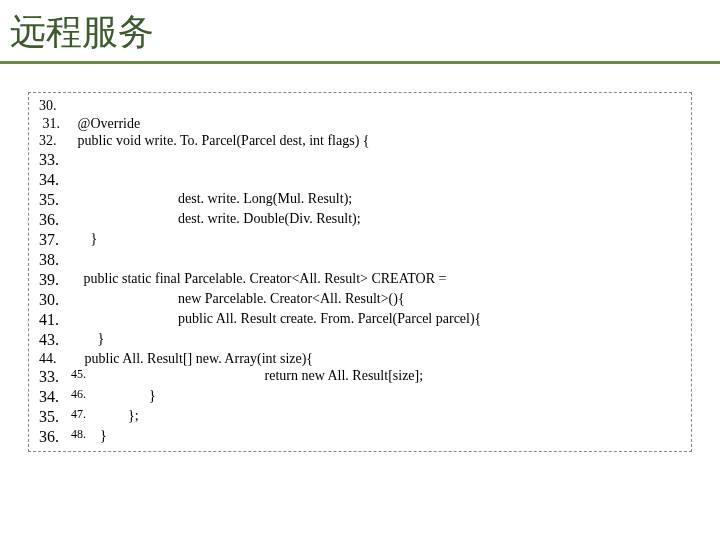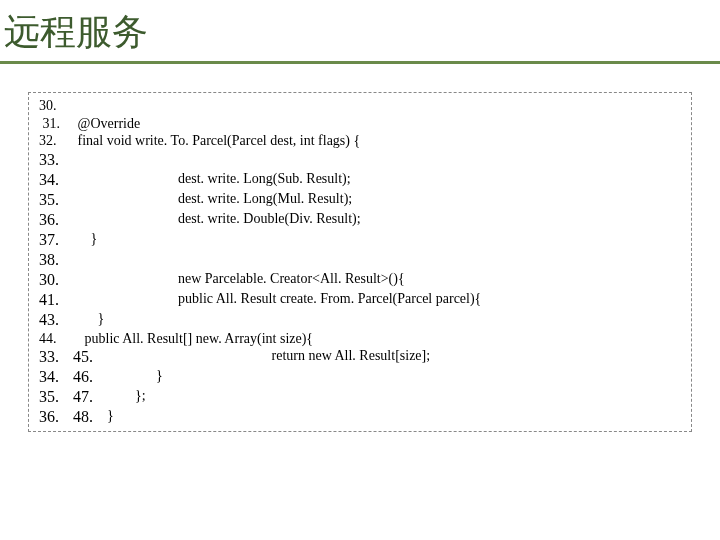--- a/index.html
+++ b/index.html
@@ -5,21 +5,21 @@
   body {
     margin: 0;
     padding: 0;
     width: 720px;
     height: 540px;
     background: #fff;
     font-family: "Times New Roman", serif;
     overflow: hidden;
   }
   .title-area {
-    padding: 8px 0 4px 4px;
+    padding: 8px 0 4px 10px;
     border-bottom: 3px solid #6a8a4a;
   }
   .title {
     font-family: "Microsoft YaHei", "SimHei", sans-serif;
     font-size: 36px;
     color: #3d5b2e;
     font-weight: normal;
   }
   .code-box {
     margin: 28px 28px 0 28px;
@@ -32,45 +32,46 @@
     display: flex;
     white-space: pre;
   }
   .ln {
     font-family: "Times New Roman", serif;
   }
   .ln-small {
     font-size: 16px;
   }
   .ln2 {
-    font-size: 16px;
+    font-size: 12px;
     margin-left: 6px;
   }
   .code-text {
     font-family: "Times New Roman", serif;
   }
 </style>
 </head>
 <body>
 
 <div class="title-area">
   <span class="title">远程服务</span>
 </div>
 
 <div class="code-box">
   <div id="code-container">
       <div class="code-row"><span class="ln">30.</span><span class="code-text"></span></div>
       <div class="code-row"><span class="ln"> 31.</span><span class="code-text">     @Override</span></div>
-      <div class="code-row"><span class="ln">32.</span><span class="code-text">      final void write. To. Parcel(Parcel dest, int flags) {</span></div>
+      <div class="code-row"><span class="ln">32.</span><span class="code-text">      public void write. To. Parcel(Parcel dest, int flags) {</span></div>
       <div class="code-row"><span class="ln ln-small">33.</span></div>
-      <div class="code-row"><span class="ln ln-small">34.</span><span class="code-text">                                  dest. write. Long(Sub. Result);</span></div>
+      <div class="code-row"><span class="ln ln-small">34.</span></div>
       <div class="code-row"><span class="ln ln-small">35.</span><span class="code-text">                                  dest. write. Long(Mul. Result);</span></div>
       <div class="code-row"><span class="ln ln-small">36.</span><span class="code-text">                                  dest. write. Double(Div. Result);</span></div>
       <div class="code-row"><span class="ln ln-small">37.</span><span class="code-text">         }</span></div>
       <div class="code-row"><span class="ln ln-small">38.</span><span class="code-text"></span></div>
+      <div class="code-row"><span class="ln ln-small">39.</span><span class="code-text">       public static final Parcelable. Creator&lt;All. Result&gt; CREATOR =</span></div>
       <div class="code-row"><span class="ln ln-small">30.</span><span class="code-text">                                  new Parcelable. Creator&lt;All. Result&gt;(){</span></div>
       <div class="code-row"><span class="ln ln-small">41.</span><span class="code-text">                                  public All. Result create. From. Parcel(Parcel parcel){</span></div>
       <div class="code-row"><span class="ln ln-small">43.</span><span class="code-text">           }</span></div>
       <div class="code-row"><span class="ln">44.</span><span class="code-text">        public All. Result[] new. Array(int size){</span></div>
       <div class="code-row"><span class="ln ln-small">33.</span><span class="ln2">  45.</span><span class="code-text">                                                   return new All. Result[size];</span></div>
       <div class="code-row"><span class="ln ln-small">34.</span><span class="ln2">  46.</span><span class="code-text">                  }</span></div>
       <div class="code-row"><span class="ln ln-small">35.</span><span class="ln2">  47.</span><span class="code-text">            };</span></div>
       <div class="code-row"><span class="ln ln-small">36.</span><span class="ln2">  48.</span><span class="code-text">    }</span></div>
     </div>
 </div>

